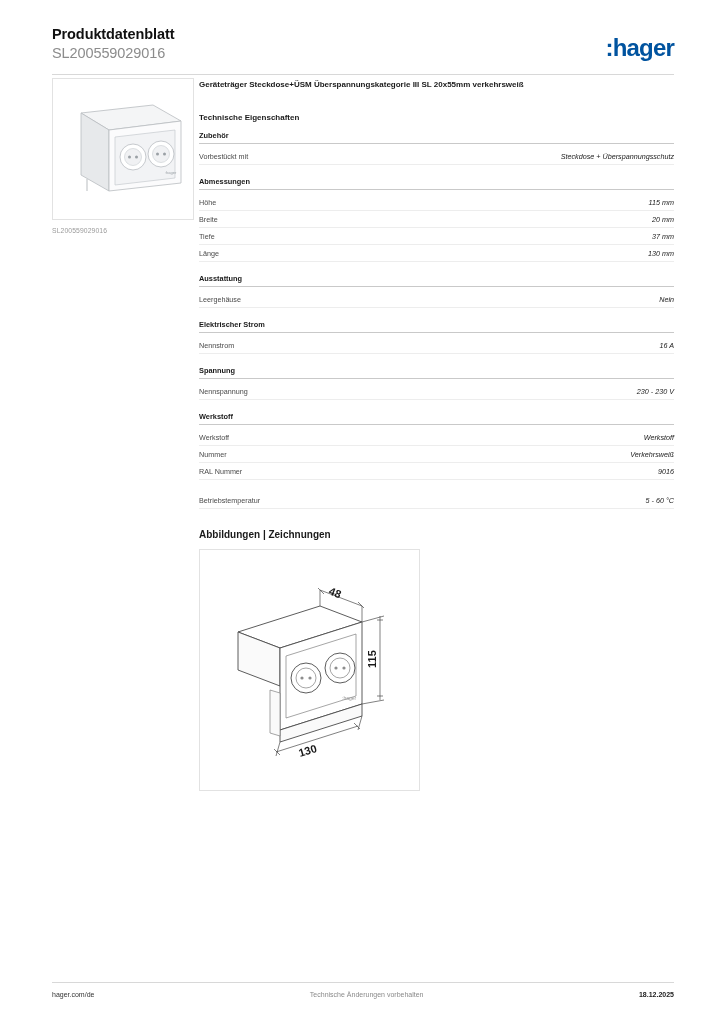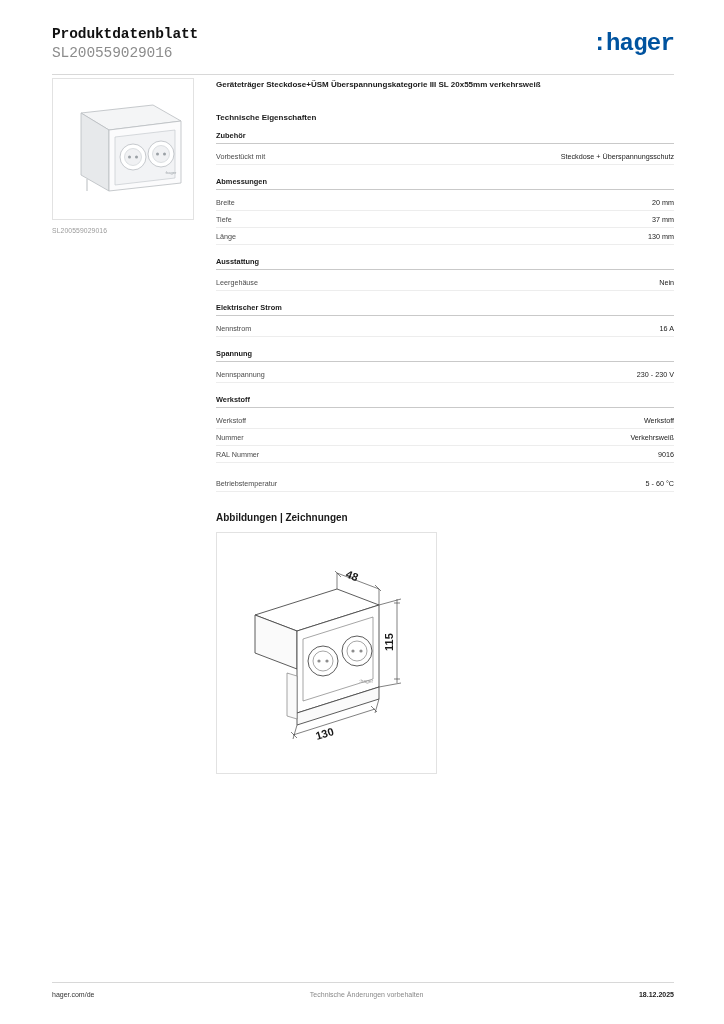--- a/index.html
+++ b/index.html
@@ -20,23 +20,22 @@
     width: 724px;
     height: 1024px;
     position: relative;
     padding: 0;
   }
 
   
   .header {
     display: flex;
     justify-content: space-between;
-    align-items: flex-start;
+    align-items: flex-end;
     padding: 26px 50px 0 52px;
-    font-family: Liberation Mono, monospace;
   }
   .header-left { line-height: 1.18; }
   .doc-title {
     font-size: 14.5px;
     font-weight: bold;
     color: #111;
     letter-spacing: -0.1px;
   }
   .doc-subtitle {
     font-size: 14.5px;
@@ -57,21 +56,21 @@
     left: 52px;
     right: 50px;
     top: 74px;
     border-top: 1px solid #d8d8d8;
   }
 
   
   .content {
     display: flex;
     padding: 16px 50px 0 52px;
-    gap: 22px;
+    gap: 5px;
   }
   .col-left {
     width: 142px;
     flex: 0 0 142px;
   }
   .col-right {
     flex: 1 1 auto;
     padding-top: 2px;
   }
 
@@ -119,21 +118,21 @@
   .row {
     display: flex;
     justify-content: space-between;
     align-items: baseline;
     font-size: 7.2px;
     color: #4a4a4a;
     padding: 3.5px 0 3.5px 0;
     border-bottom: 1px solid #ededed;
   }
   .row .label { color: #4a4a4a; }
-  .row .value { color: #1a1a1a; text-align: center; }
+  .row .value { color: #1a1a1a; text-align: center; font-style: italic; }
 
   
   .drawing-heading {
     font-size: 10px;
     font-weight: bold;
     margin: 20px 0 9px 0;
   }
   .drawing-box {
     width: 221px;
     height: 242px;
@@ -220,20 +219,24 @@
         <div class="group-title">Zubehör</div>
         <div class="row">
           <span class="label">Vorbestückt mit</span>
           <span class="value">Steckdose + Überspannungsschutz</span>
         </div>
       </div>
 
       <div class="group">
         <div class="group-title">Abmessungen</div>
         <div class="row">
+          <span class="label">Höhe</span>
+          <span class="value">115 mm</span>
+        </div>
+        <div class="row">
           <span class="label">Breite</span>
           <span class="value">20 mm</span>
         </div>
         <div class="row">
           <span class="label">Tiefe</span>
           <span class="value">37 mm</span>
         </div>
         <div class="row">
           <span class="label">Länge</span>
           <span class="value">130 mm</span>

